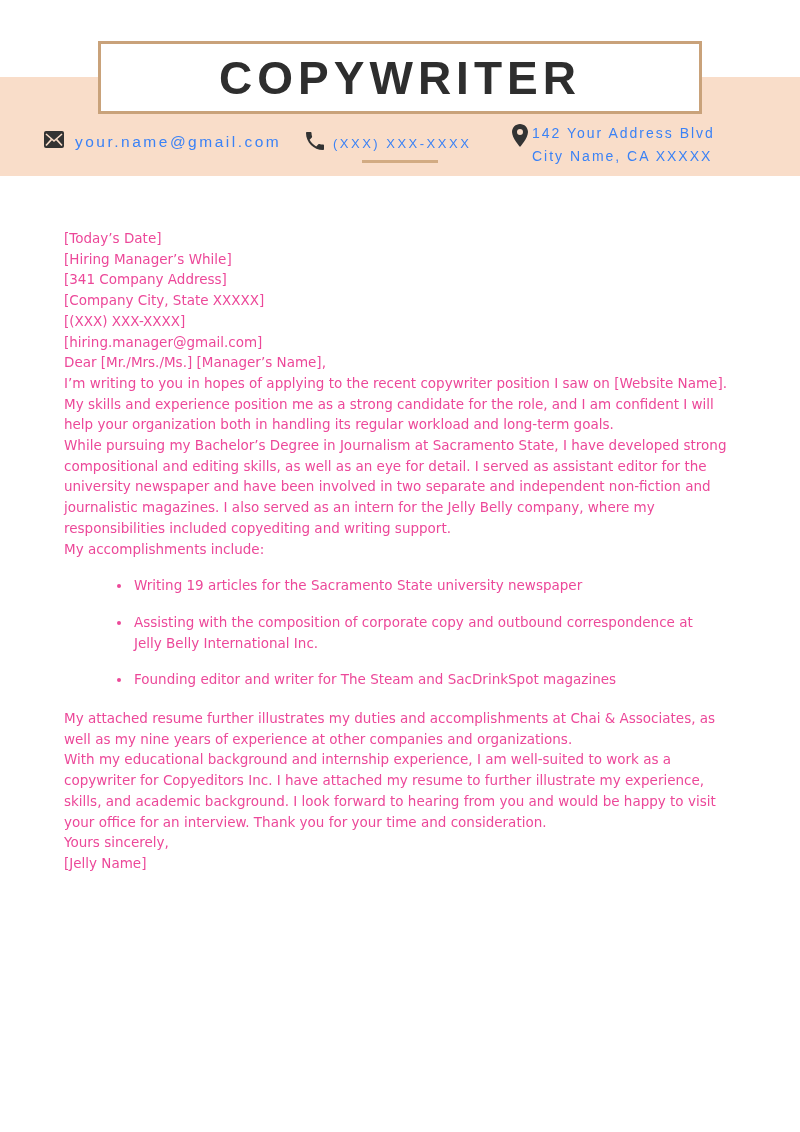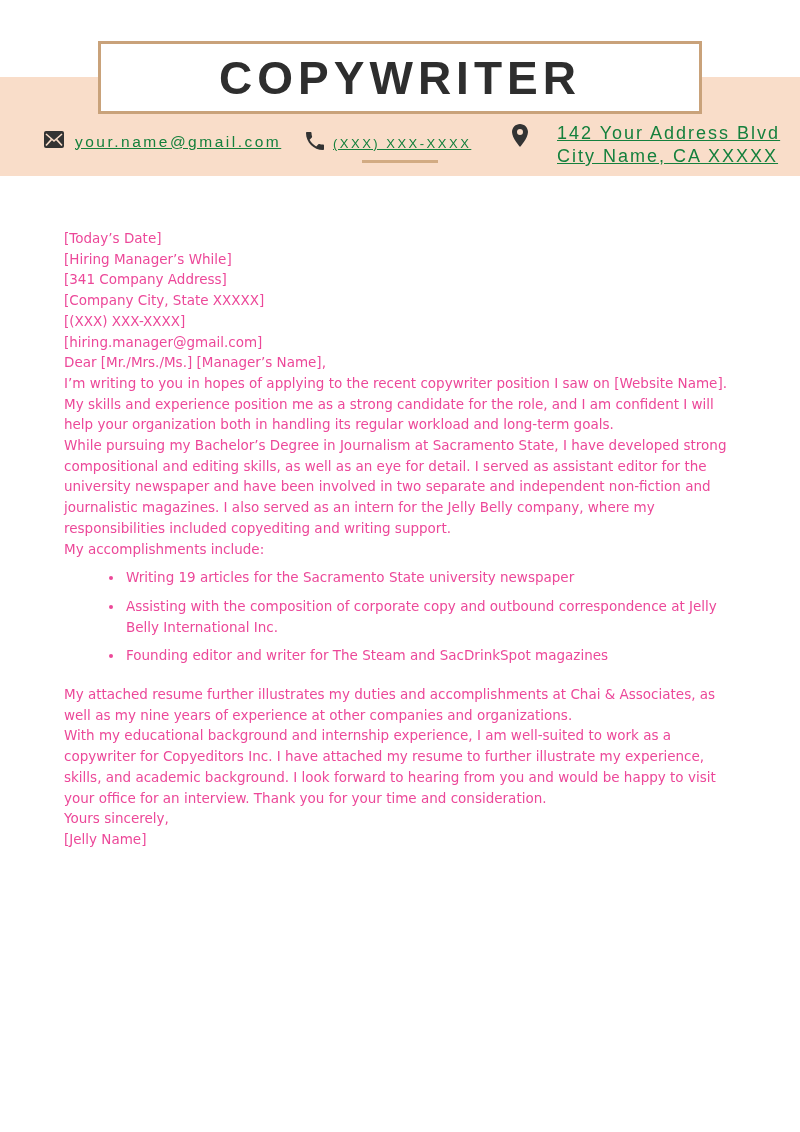--- a/index.html
+++ b/index.html
@@ -17,49 +17,49 @@
     position:absolute;left:98px;top:41px;width:604px;height:73px;
     box-sizing:border-box;background:#ffffff;border:3px solid #c9a27a;
     display:flex;align-items:center;justify-content:center;z-index:2;
   }
   .title-box h1{
     margin:8px;font-family:"Liberation Sans",sans-serif;
     font-size:46px;font-weight:600;letter-spacing:5px;color:#2e2e2e;
   }
   .contact-group{
     position:absolute;display:flex;align-items:center;z-index:3;
-    color:#15803d;font-family:"Liberation Sans",sans-serif;text-decoration:underline;
+    color:#3b82f6;font-family:"Liberation Sans",sans-serif;
   }
   .contact-group .ico{flex:0 0 auto;display:block;}
   .contact-email{left:44px;top:131px;}
   .contact-email .txt{margin-left:11px;font-size:15.5px;letter-spacing:2.5px;}
   .contact-phone{left:303px;top:129px;}
   .contact-phone .txt{margin-left:6px;font-size:13px;letter-spacing:2.5px;}
   .phone-underline{
     position:absolute;left:362px;top:160px;width:76px;height:3px;
     background:#d2ab83;z-index:3;
   }
   .contact-address{left:508px;top:122px;align-items:flex-start;}
-  .contact-address .addr-lines{margin-left:25px;font-size:18px;letter-spacing:2px;line-height:23px;}
+  .contact-address .addr-lines{margin-left:0;font-size:14px;letter-spacing:2px;line-height:23px;}
   
   .letter{
     position:absolute;left:64px;top:228px;width:674px;
     font-size:13.5px;line-height:20.7px;color:#ec4899;
   }
   .letter .blk{margin:0;}
   .date-blk{margin-bottom:25px;}
   .recipient-blk{margin-bottom:22px;}
   .salutation-blk{margin-bottom:22px;}
   .p1-blk{margin-bottom:17px;}
   .p2-blk{margin-bottom:16px;}
   .intro-blk{margin-bottom:21px;}
   ul.accomplishments{
     margin:0 0 18px 0;padding-left:52px;list-style:disc outside;
   }
-  ul.accomplishments li{margin:8px;padding-left:2px;}
+  ul.accomplishments li{margin:16px;padding-left:2px;}
   .p3-blk{margin-bottom:19px;}
   .p4-blk{margin-bottom:16px;}
   .signoff-blk{margin-bottom:19px;}
 </style>
 </head>
 <body>
 
 <div class="band"></div>
 
 <div class="title-box">

